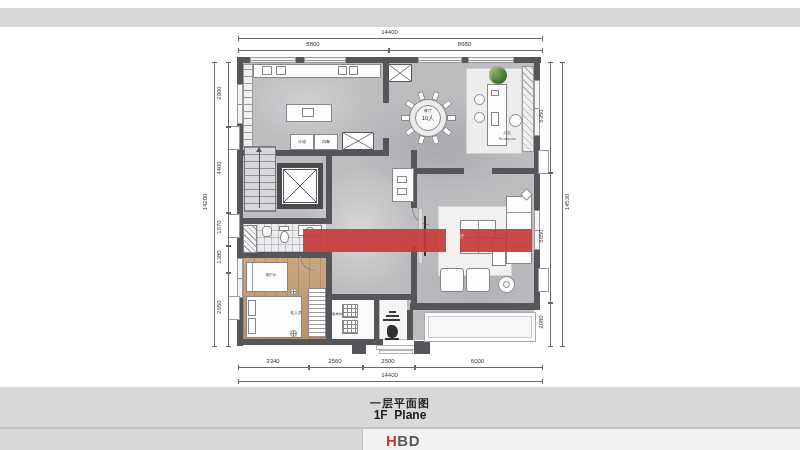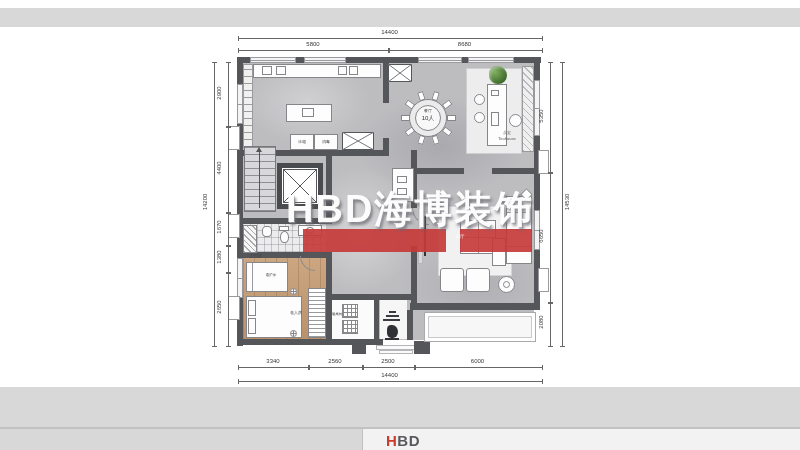--- a/index.html
+++ b/index.html
@@ -304,17 +304,18 @@
     <div class="dimv" style="left:548px;top:302px;height:43px;"></div>
     <div class="dlabv" style="left:521px;top:113px;width:40px;">5350</div>
     <div class="dlabv" style="left:521px;top:233px;width:40px;">6650</div>
     <div class="dlabv" style="left:521px;top:319px;width:40px;">2080</div>
     <div class="dimv" style="left:560px;top:62px;height:283px;"></div>
     <div class="dlabv" style="left:537px;top:199px;width:60px;">14530</div>
   </div>
 
   <div class="redbar" style="left:303px;top:229px;width:143px;height:23px;"></div>
   <div class="redbar" style="left:460px;top:229px;width:72px;height:23px;"></div>
-  <div class="wm-brand" style="left:286px;top:184px;">HBD海博装饰</div>
-
+
+  <div class="cap-zh" style="top:396px;">一层平面图</div>
+  <div class="cap-en" style="top:408px;">1F  Plane</div>
   <div class="logo" style="left:386px;top:432px;"><span class="h">H</span><span class="bd">BD</span></div>
 
 </div>
 
 </body></html>

